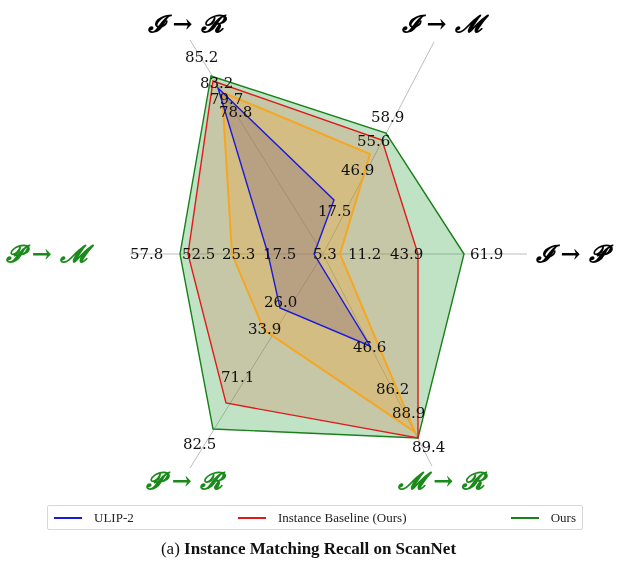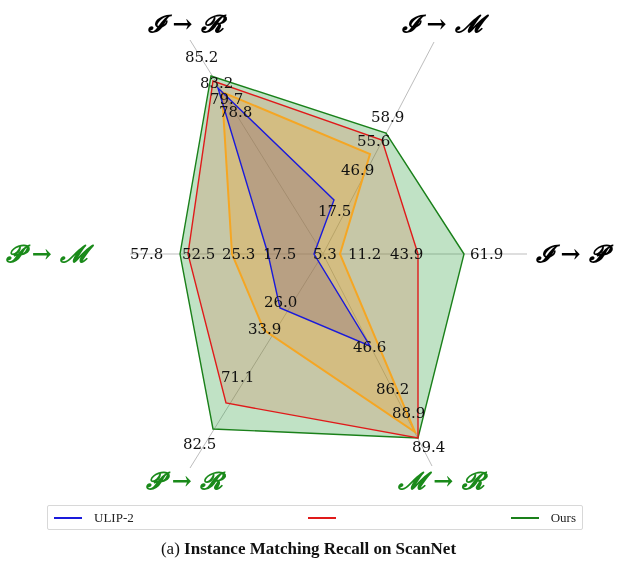--- a/index.html
+++ b/index.html
@@ -72,20 +72,21 @@
   <text class="axis-lbl" x="398" y="489" fill="#1a8a1a">𝓜 → 𝓡</text>
 </svg>
 
 <div class="legend">
   <div class="legend-item">
     <span class="swatch" style="background:#1a1adb"></span>
     <span>ULIP-2</span>
   </div>
   <div class="legend-item">
     <span class="swatch" style="background:#e01a1a"></span>
+    <span>Instance Baseline (Ours)</span>
   </div>
   <div class="legend-item">
     <span class="swatch" style="background:#1a801a"></span>
     <span>Ours</span>
   </div>
 </div>
 
 <div class="caption">
   <span>(a) </span><b>Instance Matching Recall on ScanNet</b>
 </div>

